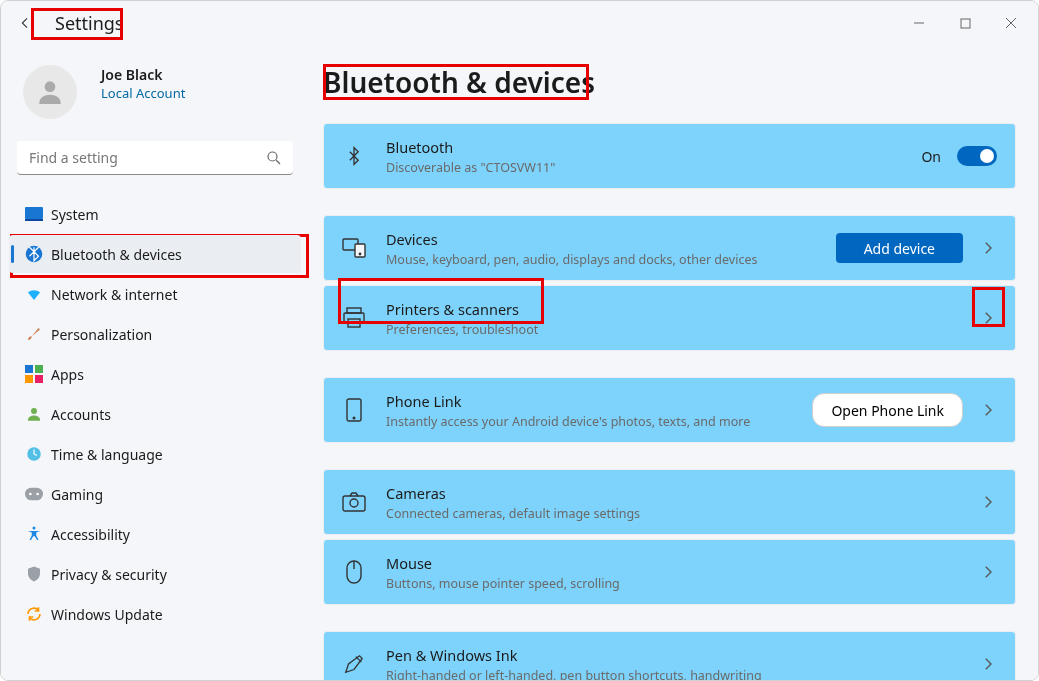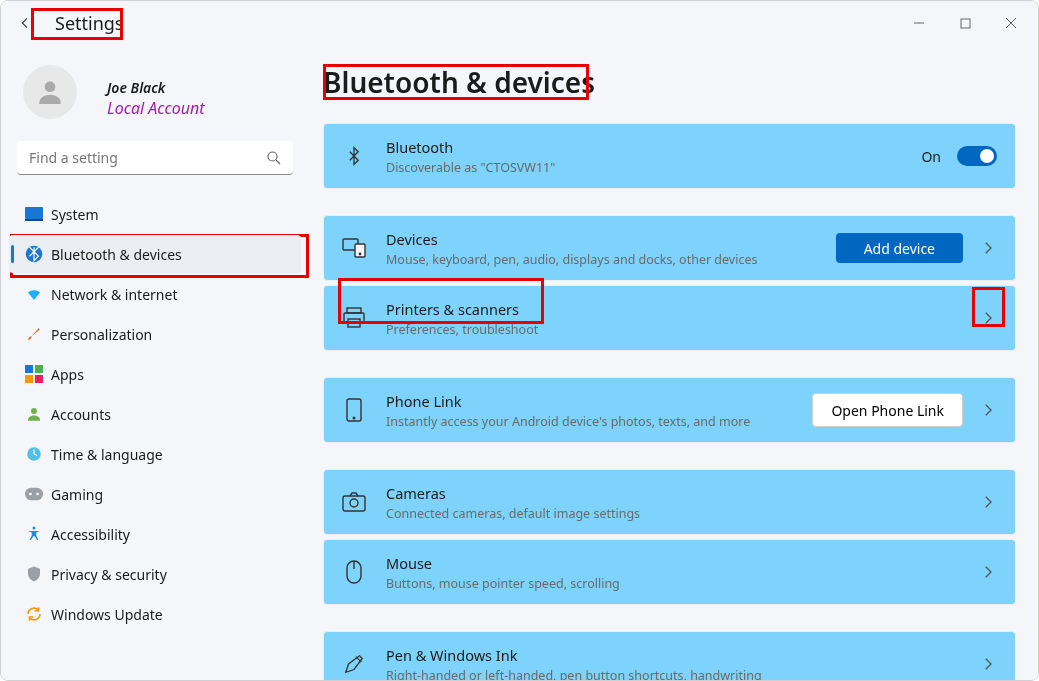--- a/index.html
+++ b/index.html
@@ -15,25 +15,25 @@
   #hl-settings { top: 7px; left: 30px; width: 92px; height: 32px; }
   #hl-heading  { top: 63px; left: 322px; width: 266px; height: 36px; }
   #hl-sidebar  { top: 233px; left: 9px;  width: 299px; height: 44px; }
   #hl-printers { top: 277px; left: 337px; width: 206px; height: 46px; }
   #hl-chevron  { top: 286px; left: 971px; width: 33px;  height: 40px; }
 
   .content { flex: 1; display: flex; background: #f4f6f9; overflow: hidden; }
 
   
   .sidebar { width: 308px; padding: 16px 8px 12px 8px; display: flex; flex-direction: column; gap: 4px; }
-  .account { display: flex; align-items: flex-end; gap: 30px; padding: 4px 10px 18px 14px; font-style: italic; }
+  .account { display: flex; align-items: flex-start; gap: 24px; padding: 4px 10px 18px 14px; }
   .avatar { width: 54px; height: 54px; border-radius: 50%; background: #e8e8e8; display: flex; align-items: center; justify-content: center; }
   .avatar svg { width: 32px; height: 32px; fill: #aaa; }
   .acct-name { font-weight: 600; font-size: 14px; color: #1b1b1b; }
-  .acct-sub  { font-size: 16px; color: #a21caf; }
+  .acct-sub  { font-size: 13px; color: #0369a1; }
 
   .search-wrap { position: relative; margin: 0 8px 16px 8px; }
   .search { width: 100%; height: 34px; border: none; border-bottom: 1.5px solid #8a8a8a; border-radius: 4px; background: #fff; padding: 0 36px 0 12px; font-size: 14px; outline: none; }
   .search::placeholder { color: #777; }
   .search-ico { position: absolute; right: 10px; top: 8px; width: 18px; height: 18px; stroke: #666; }
 
   .nav { display: flex; flex-direction: column; gap: 2px; }
   .nav-item { display: flex; align-items: center; height: 38px; padding: 0 12px 0 16px; border-radius: 4px; font-size: 14px; gap: 8px; cursor: pointer; position: relative; }
   .nav-item.active { background: #eaeef3; font-weight: 400; }
   .nav-item.active::before { content: ""; position: absolute; left: 2px; top: 10px; bottom: 10px; width: 3px; border-radius: 2px; background: #1976d2; }
@@ -47,21 +47,21 @@
   .card-ico { width: 24px; height: 24px; flex: none; display: flex; align-items: center; justify-content: center; color: #333; }
   .card-body { flex: 1; }
   .card-title { font-size: 14.5px; color: #1b1b1b; }
   .card-sub   { font-size: 12.5px; color: #6a6a6a; margin-top: 2px; }
   .card-tail  { display: flex; align-items: center; gap: 16px; }
   .chevron { width: 18px; height: 18px; stroke: #555; }
   .toggle { width: 40px; height: 20px; border-radius: 10px; background: #0067c0; position: relative; }
   .toggle::after { content: ""; position: absolute; right: 3px; top: 3px; width: 14px; height: 14px; border-radius: 50%; background: #fff; }
   .tail-txt { font-size: 14px; }
   .btn-primary { background: #0067c0; color: #fff; border: none; border-radius: 4px; height: 30px; padding: 0 28px; font-size: 14px; }
-  .btn-secondary { background: #fff; border: 1px solid #d0d0d0; border-radius: 4px; height: 34px; padding: 0 18px; font-size: 14px; }
+  .btn-secondary { background: #fff; border: 1px solid #d0d0d0; border-radius: 12px; height: 34px; padding: 0 18px; font-size: 14px; }
   .spacer-4 { height: 18px; }
 
   
   .main::-webkit-scrollbar { width: 4px; }
   .main::-webkit-scrollbar-thumb { background: #c0c0c0; border-radius: 2px; }
 </style>
 </head>
 <body>
 
 <div class="hl1" id="hl-settings"></div>

